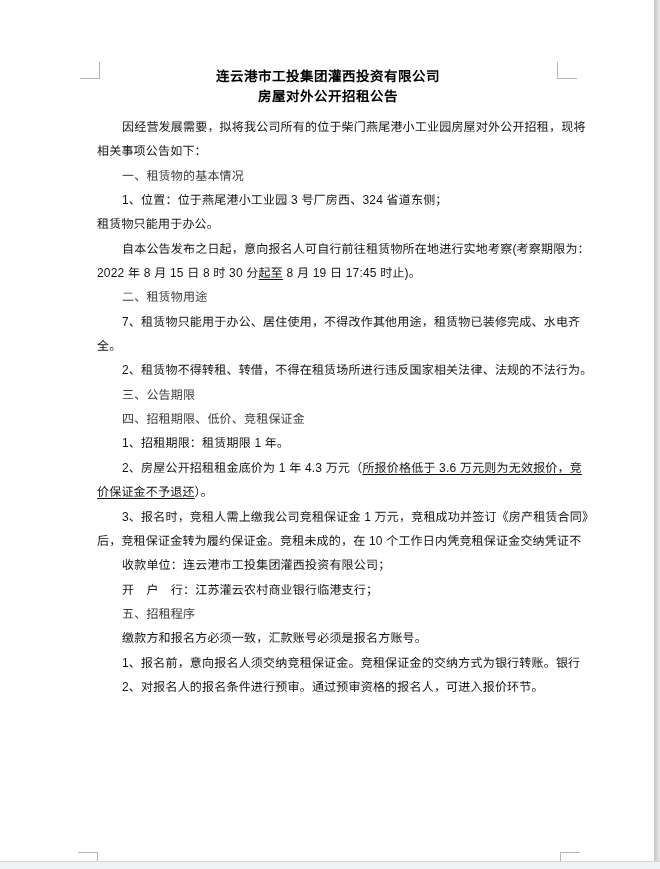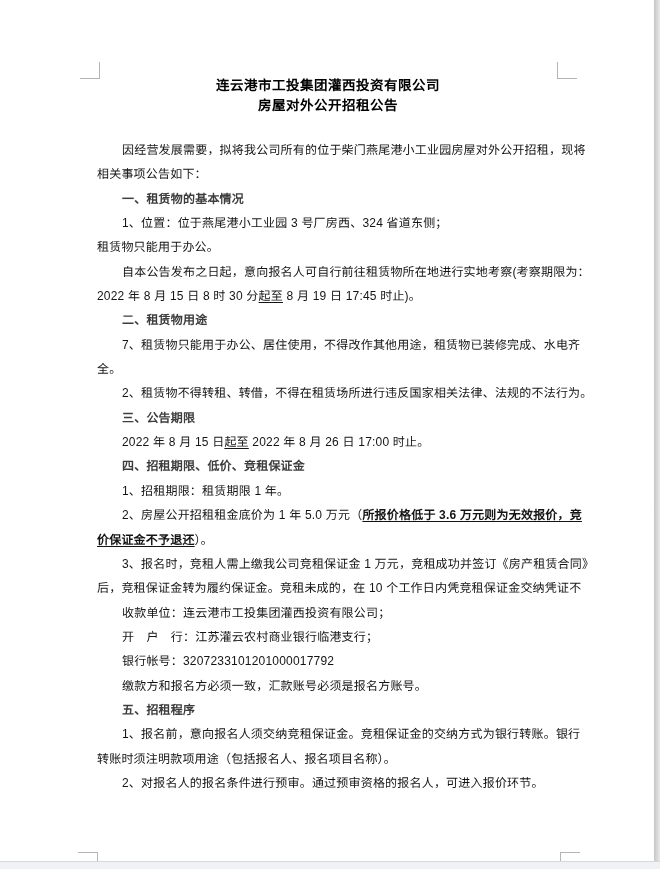--- a/index.html
+++ b/index.html
@@ -21,37 +21,37 @@
     background: #eff1f4; border-top: 1px solid #d6d8db; box-sizing: border-box;
   }
   
   .crop { position: absolute; width: 20px; height: 17px; box-sizing: border-box; }
   .crop.tl { left: 80px;  top: 62px;  border-right: 1px solid #b4b4b4; border-bottom: 1px solid #b4b4b4; }
   .crop.tr { left: 557px; top: 62px;  border-left: 1px solid #b4b4b4;  border-bottom: 1px solid #b4b4b4; }
   .crop.bl { left: 78px;  top: 852px; border-right: 1px solid #b4b4b4; border-top: 1px solid #b4b4b4; }
   .crop.br { left: 560px; top: 852px; border-left: 1px solid #b4b4b4;  border-top: 1px solid #b4b4b4; }
 
   .text-area {
-    position: absolute; left: 97px; top: 76px; width: 462px;
+    position: absolute; left: 97px; top: 67px; width: 462px;
   }
   .doc-title {
     text-align: center; font-weight: bold; color: #000000;
     font-size: 13.5px; line-height: 20px; letter-spacing: 0.5px;
     white-space: nowrap;
   }
-  .doc-body { margin-top: 22px; }
+  .doc-body { margin-top: 8px; }
   .line {
     height: 24.35px; line-height: 24.35px;
     font-size: 12px; color: #141414;
     letter-spacing: 0.2px;
     white-space: nowrap;
   }
   .line.indent { text-indent: 25px; }
-  .line.heading { font-weight: bold; color: #3d3d3d; }
-  .b { font-weight: bold; }
+  .line.heading { font-weight: normal; color: #3d3d3d; }
+  .b { font-weight: normal; }
   .u { text-decoration: underline; text-underline-offset: 2px; }
 </style>
 </head>
 <body>
 
 <div class="canvas">
 
   <div class="crop tl"></div>
   <div class="crop tr"></div>
   <div class="crop bl"></div>
@@ -66,33 +66,30 @@
         <div class="line indent heading"><span>一、租赁物的基本情况</span></div>
         <div class="line indent"><span>1、位置：位于燕尾港小工业园 3 号厂房西、324 省道东侧；</span></div>
         <div class="line"><span>租赁物只能用于办公。</span></div>
         <div class="line indent"><span>自本公告发布之日起，意向报名人可自行前往租赁物所在地进行实地考察(考察期限为：</span></div>
         <div class="line"><span>2022 年 8 月 15 日 8 时 30 分</span><span class="u">起至</span><span> 8 月 19 日 17:45 时止)。</span></div>
         <div class="line indent heading"><span>二、租赁物用途</span></div>
         <div class="line indent"><span>7、租赁物只能用于办公、居住使用，不得改作其他用途，租赁物已装修完成、水电齐</span></div>
         <div class="line"><span>全。</span></div>
         <div class="line indent"><span>2、租赁物不得转租、转借，不得在租赁场所进行违反国家相关法律、法规的不法行为。</span></div>
         <div class="line indent heading"><span>三、公告期限</span></div>
-        <div class="line indent"><span>2022 年 8 月 15 日</span><span class="u">起至</span><span> 2022 年 8 月 26 日 17:00 时止。</span></div>
         <div class="line indent heading"><span>四、招租期限、低价、竞租保证金</span></div>
         <div class="line indent"><span>1、招租期限：租赁期限 1 年。</span></div>
-        <div class="line indent"><span>2、房屋公开招租租金底价为 1 年 5.0 万元（</span><span class="b u">所报价格低于 3.6 万元则为无效报价，竞</span></div>
+        <div class="line indent"><span>2、房屋公开招租租金底价为 1 年 4.3 万元（</span><span class="b u">所报价格低于 3.6 万元则为无效报价，竞</span></div>
         <div class="line"><span class="b u">价保证金不予退还</span><span>）。</span></div>
         <div class="line indent"><span>3、报名时，竞租人需上缴我公司竞租保证金 1 万元，竞租成功并签订《房产租赁合同》</span></div>
         <div class="line"><span>后，竞租保证金转为履约保证金。竞租未成的，在 10 个工作日内凭竞租保证金交纳凭证不</span></div>
         <div class="line indent"><span>收款单位：连云港市工投集团灌西投资有限公司；</span></div>
         <div class="line indent"><span>开　户　行：江苏灌云农村商业银行临港支行；</span></div>
-        <div class="line indent"><span>银行帐号：3207233101201000017792</span></div>
+        <div class="line indent heading"><span>五、招租程序</span></div>
         <div class="line indent"><span>缴款方和报名方必须一致，汇款账号必须是报名方账号。</span></div>
-        <div class="line indent heading"><span>五、招租程序</span></div>
         <div class="line indent"><span>1、报名前，意向报名人须交纳竞租保证金。竞租保证金的交纳方式为银行转账。银行</span></div>
-        <div class="line"><span>转账时须注明款项用途（包括报名人、报名项目名称）。</span></div>
         <div class="line indent"><span>2、对报名人的报名条件进行预审。通过预审资格的报名人，可进入报价环节。</span></div>
       </div>
   </div>
 
   <div class="edge-right"></div>
   <div class="edge-bottom"></div>
 </div>
 
 </body></html>

